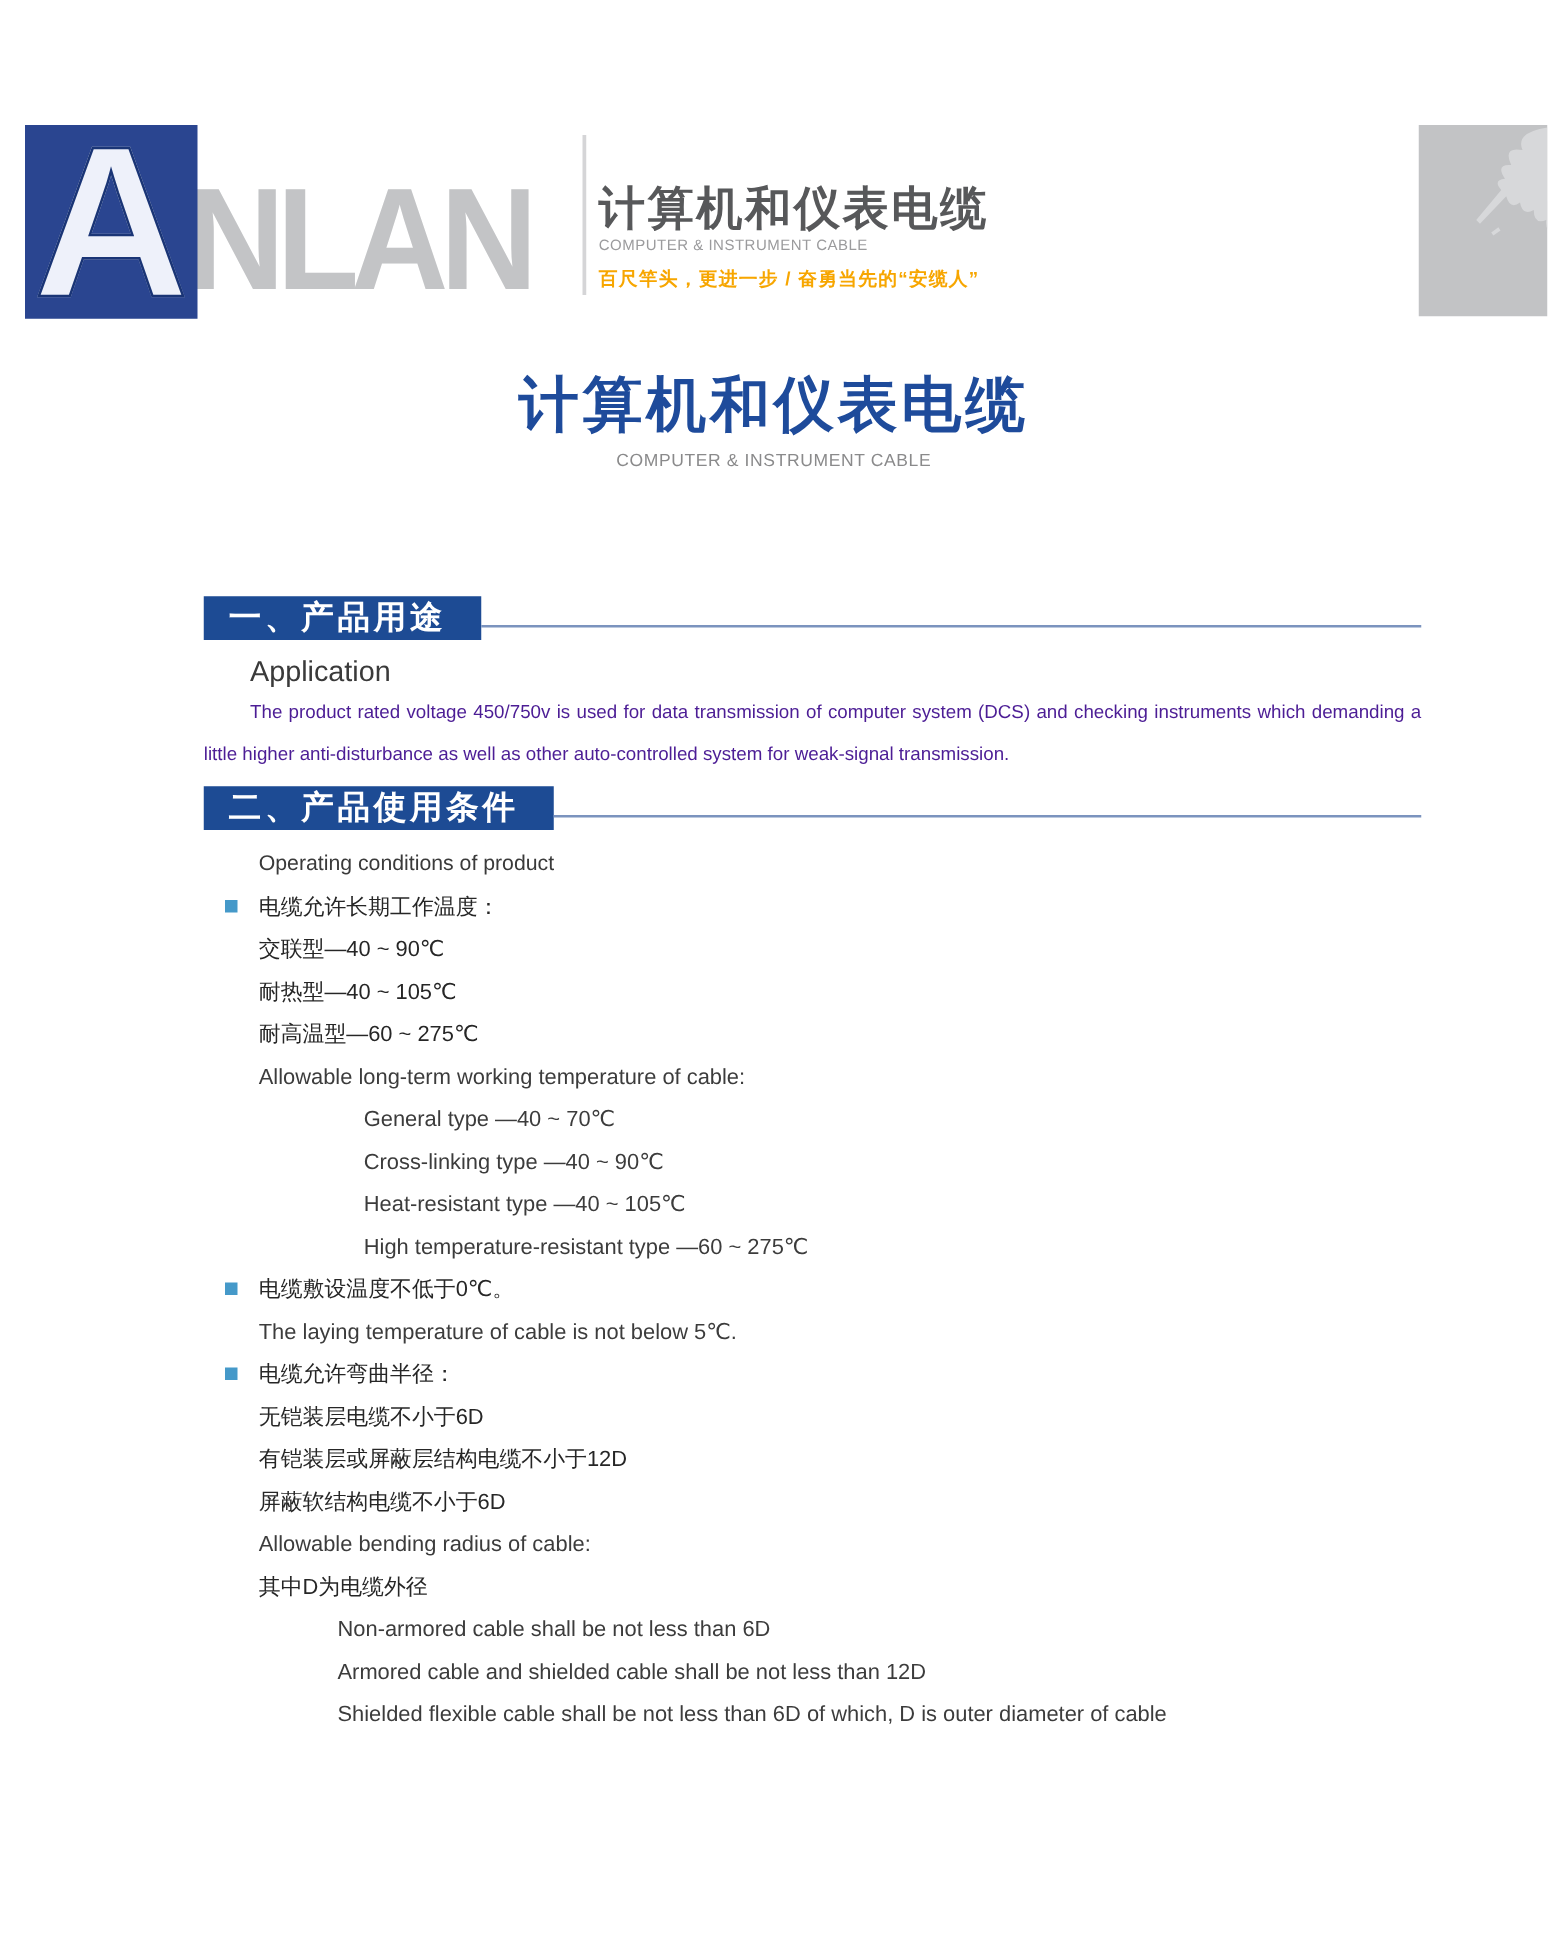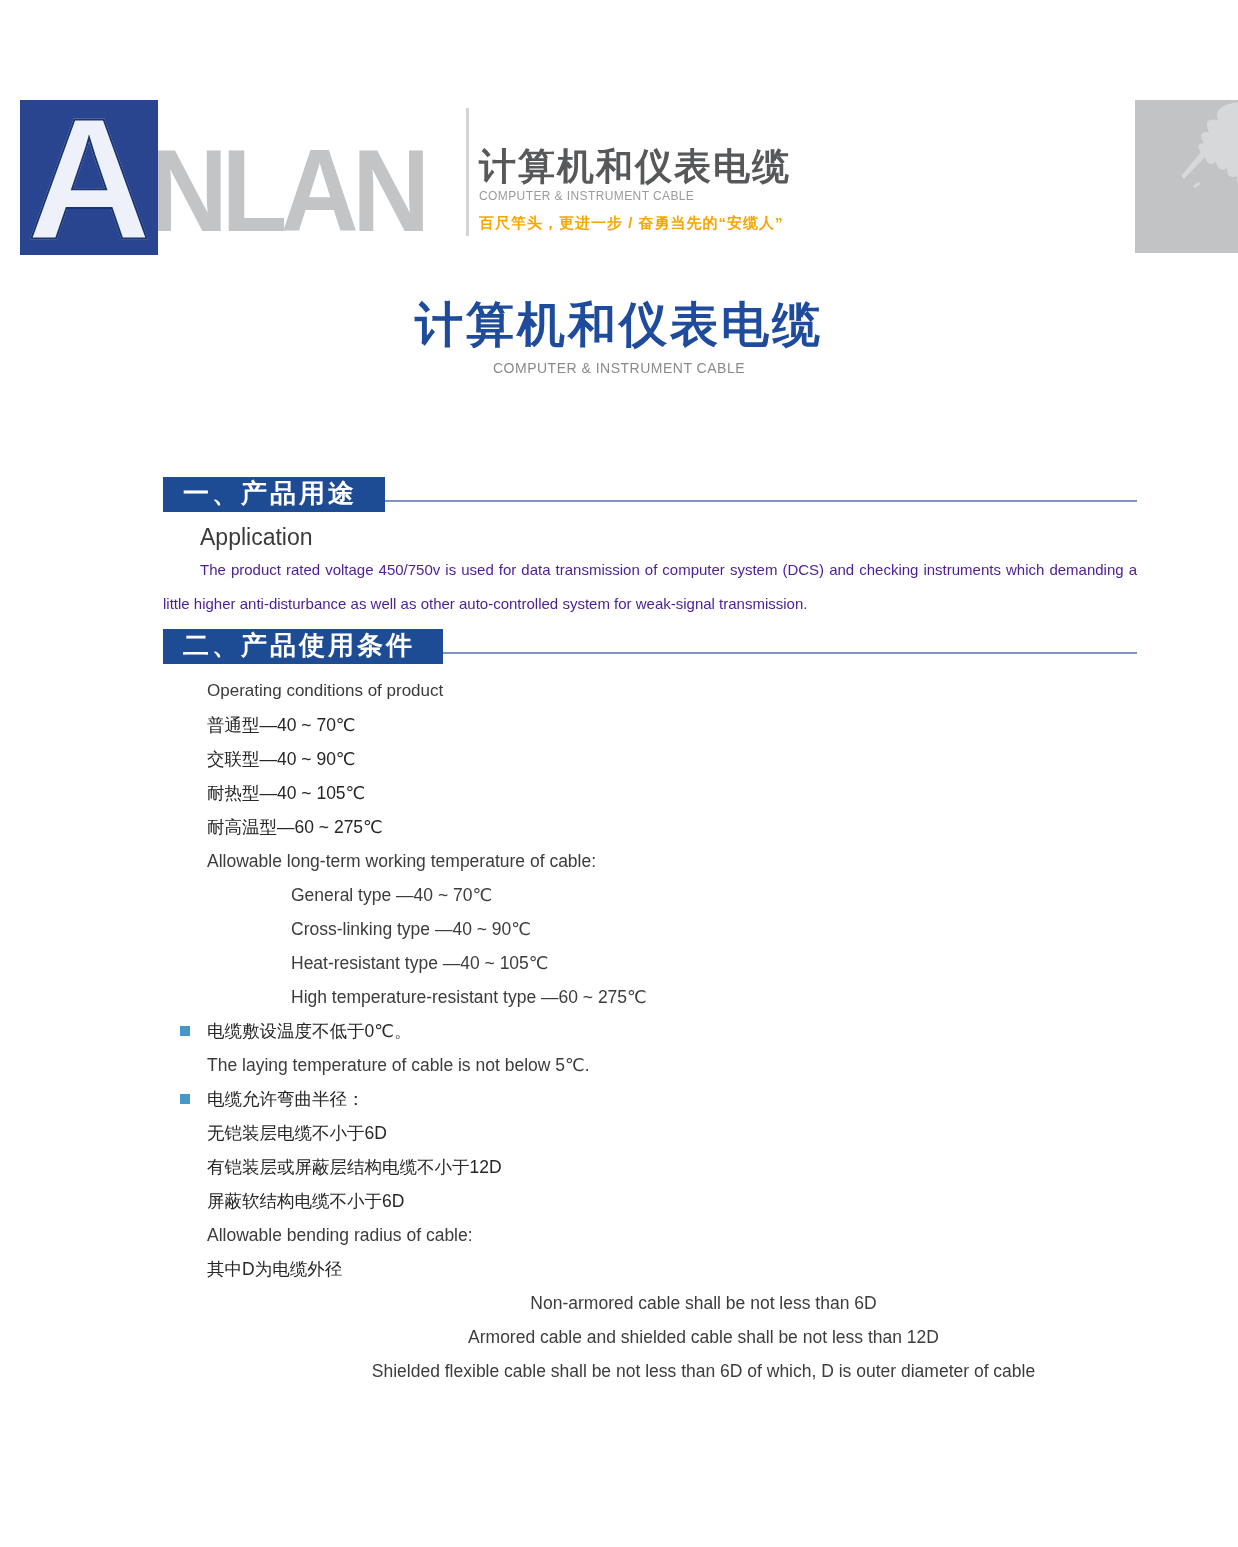--- a/index.html
+++ b/index.html
@@ -65,21 +65,21 @@
   .cond-sub{margin:10px 0 0 44px;font-size:17px;color:#3a3a3a;line-height:34px;}
   .row{line-height:34px;font-size:17.5px;color:#262626;}
   .r-bullet{position:relative;padding-left:44px;}
   .sq{
     position:absolute;left:17px;top:12px;width:10px;height:10px;
     background:#4599c9;display:inline-block;
   }
   .r-cn{padding-left:44px;}
   .r-en{padding-left:44px;color:#3c3c3c;}
   .r-en-ind{padding-left:128px;color:#3c3c3c;}
-  .r-en-ind2{padding-left:107px;color:#3c3c3c;text-align:center;}
+  .r-en-ind2{padding-left:107px;color:#3c3c3c;}
 </style>
 </head>
 <body>
 
 <div>
   <div class="logo-a-box">
     <span class="logo-a">A</span>
   </div>
   <span class="logo-nlan">NLAN</span>
   <div class="header-vline"></div>
@@ -113,21 +113,24 @@
   <div class="para-en">The product rated voltage 450/750v is used for data transmission of computer system (DCS) and checking instruments which demanding a little higher anti-disturbance as well as other auto-controlled system for weak-signal transmission.</div>
 
   <div class="sec-header sec2">
     <div class="sec-bar">
       <span>二、产品使用条件</span>
     </div>
     <div class="sec-line"></div>
   </div>
   <div class="cond-sub">Operating conditions of product</div>
 
-  <div class="row r-cn">普通型—40 ~ 70℃</div>
+  <div class="row r-bullet">
+    <span class="sq"></span>
+    <span>电缆允许长期工作温度：</span>
+  </div>
   <div class="row r-cn">交联型—40 ~ 90℃</div>
   <div class="row r-cn">耐热型—40 ~ 105℃</div>
   <div class="row r-cn">耐高温型—60 ~ 275℃</div>
   <div class="row r-en">Allowable long-term working temperature of cable:</div>
   <div class="row r-en-ind">General type —40 ~ 70℃</div>
   <div class="row r-en-ind">Cross-linking type —40 ~ 90℃</div>
   <div class="row r-en-ind">Heat-resistant type —40 ~ 105℃</div>
   <div class="row r-en-ind">High temperature-resistant type —60 ~ 275℃</div>
 
   <div class="row r-bullet">

